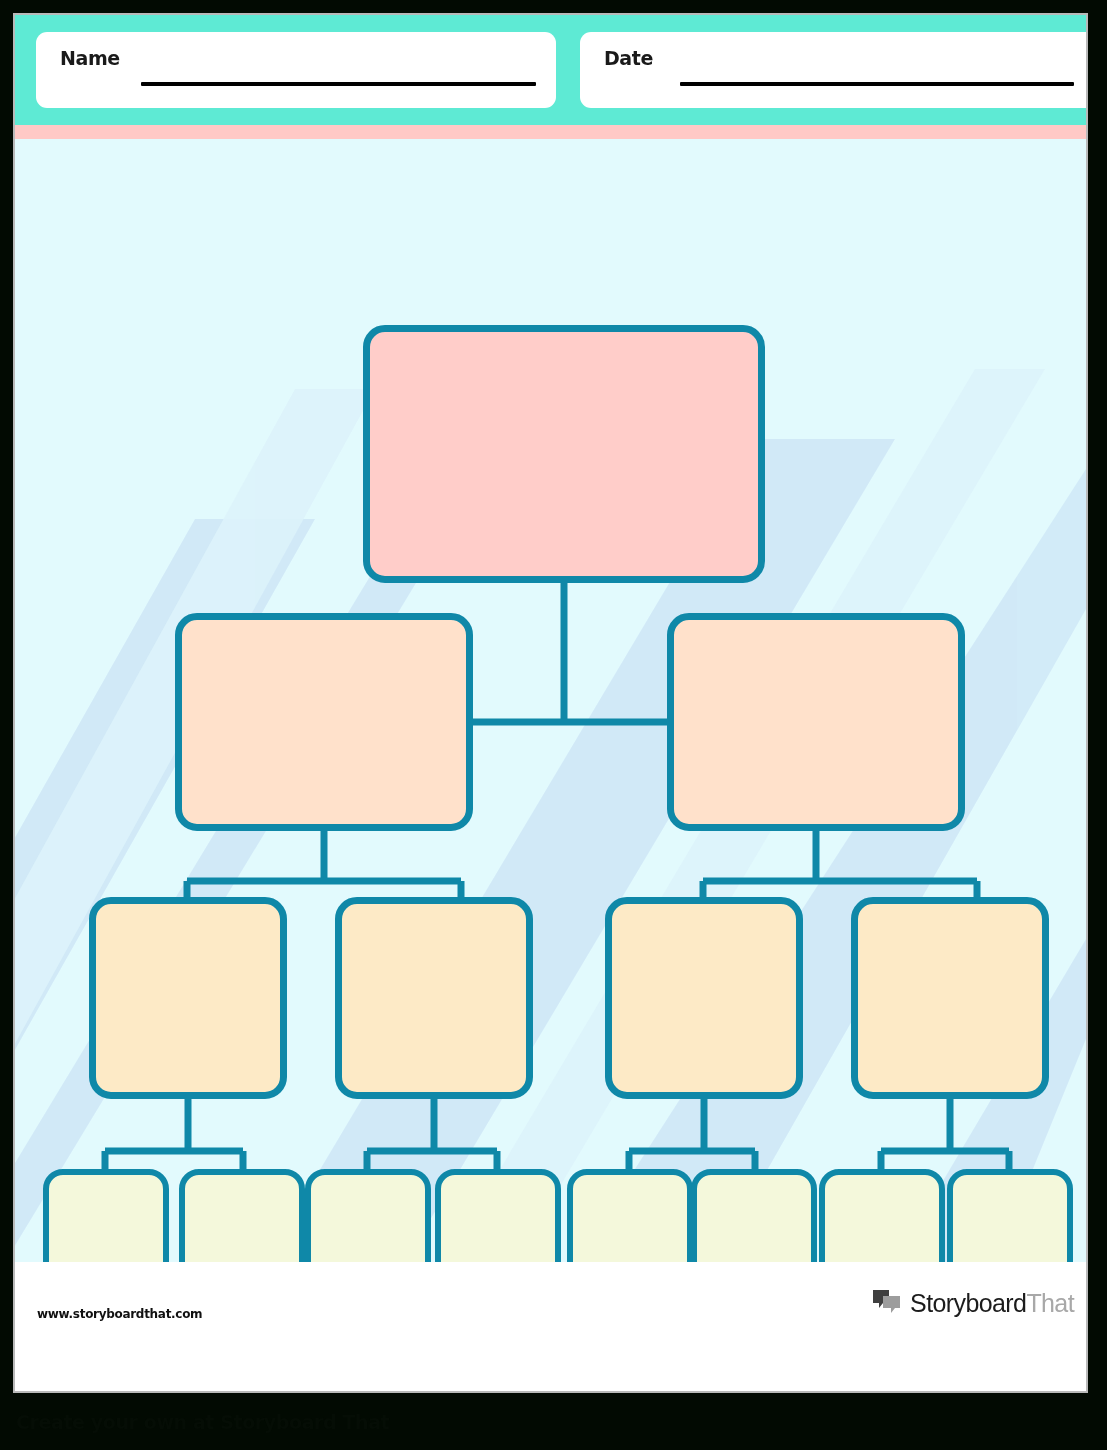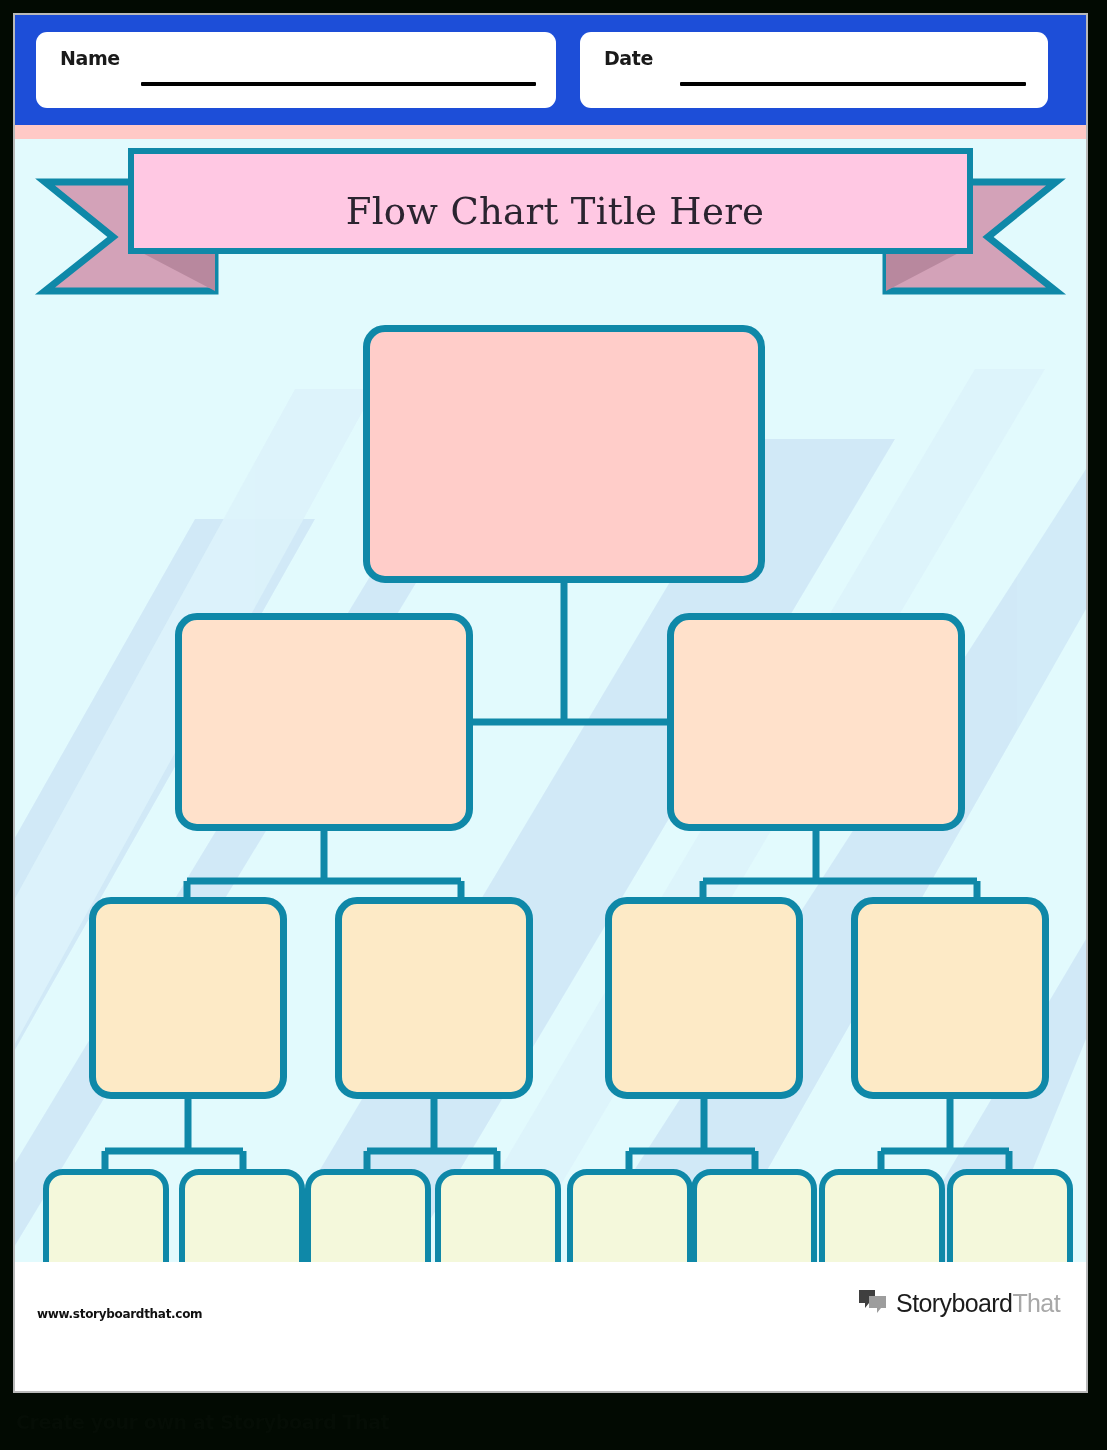--- a/index.html
+++ b/index.html
@@ -18,28 +18,28 @@
     width:1075px;height:1380px;
     background:#ffffff;
     border:2px solid #b9b9b9;
     box-sizing:border-box;
     overflow:hidden;
   }
 
   
   .header-band{
     position:absolute;left:0;top:0;width:100%;height:110px;
-    background:#1d4ed8;
+    background:#5eead4;
   }
   .field-card{
     position:absolute;top:17px;height:76px;
     background:#ffffff;border-radius:11px;
   }
   .field-name{left:21px;width:520px;}
-  .field-date{left:565px;width:468px;}
+  .field-date{left:565px;width:468px;padding-left:48px;}
   .field-label{
     position:absolute;left:24px;top:15px;
     font-family:"DejaVu Sans", sans-serif;
     font-weight:bold;font-size:19px;color:#1a1a1a;
     letter-spacing:-0.4px;
   }
   .field-rule{
     position:absolute;height:4px;background:#000000;border-radius:1px;
   }
   .field-name .field-rule{left:105px;right:20px;top:50px;}
@@ -85,21 +85,21 @@
   .footer{
     position:absolute;left:0;top:1247px;width:100%;height:116px;
     background:#ffffff;
   }
   .footer-url{
     position:absolute;left:22px;top:45px;
     font-family:"DejaVu Sans", sans-serif;
     font-weight:bold;font-size:12px;color:#111111;letter-spacing:-0.3px;
   }
   .logo{
-    position:absolute;right:26px;top:27px;
+    position:absolute;right:12px;top:27px;
     display:flex;align-items:center;gap:8px;
   }
   .logo-text{
     font-family:"Liberation Sans", sans-serif;
     font-size:25px;letter-spacing:-0.6px;line-height:1;
   }
   .logo-a{color:#1c1c1c;}
   .logo-b{color:#a8a8a8;}
 
   
@@ -143,34 +143,20 @@
           <path d="M 250 1123 L 740 300 L 880 300 L 390 1123 Z"></path>
           <path d="M 560 1123 L 1071 330 L 1071 470 L 700 1123 Z"></path>
           <path d="M 880 1123 L 1071 800 L 1071 900 L 980 1123 Z"></path>
         </g>
         <g fill="#ddf3fb" opacity="0.9">
           <path d="M -200 1123 L 280 250 L 360 250 L -120 1123 Z"></path>
           <path d="M 430 1123 L 960 230 L 1030 230 L 500 1123 Z"></path>
         </g>
       </svg>
 
-      <div class="banner">
-        <svg width="1071" height="160" viewBox="0 0 1071 160">
-
-          <path d="M 30 43 L 200 43 L 200 152 L 30 152 L 98 98 Z" fill="#d3a2b8" stroke="#0f88a8" stroke-width="7" stroke-linejoin="miter"></path>
-
-          <path d="M 1041 43 L 871 43 L 871 152 L 1041 152 L 973 98 Z" fill="#d3a2b8" stroke="#0f88a8" stroke-width="7" stroke-linejoin="miter"></path>
-
-          <path d="M 116 108 L 200 108 L 200 152 Z" fill="#b8889e"></path>
-          <path d="M 955 108 L 871 108 L 871 152 Z" fill="#b8889e"></path>
-
-          <rect x="116" y="12" width="839" height="100" fill="#ffc8e3" stroke="#0f88a8" stroke-width="6"></rect>
-        </svg>
-        <div class="banner-title">Flow Chart Title Here</div>
-      </div>
 
       <div class="chart">
 
         <svg class="links" width="1071" height="1123" viewBox="0 0 1071 1123">
           <g stroke="#0f88a8" stroke-width="7" fill="none" stroke-linecap="butt">
 
             <path d="M 549 444 L 549 583"></path>
             <path d="M 458 583 L 652 583"></path>
 
             <path d="M 309 692 L 309 742"></path>

